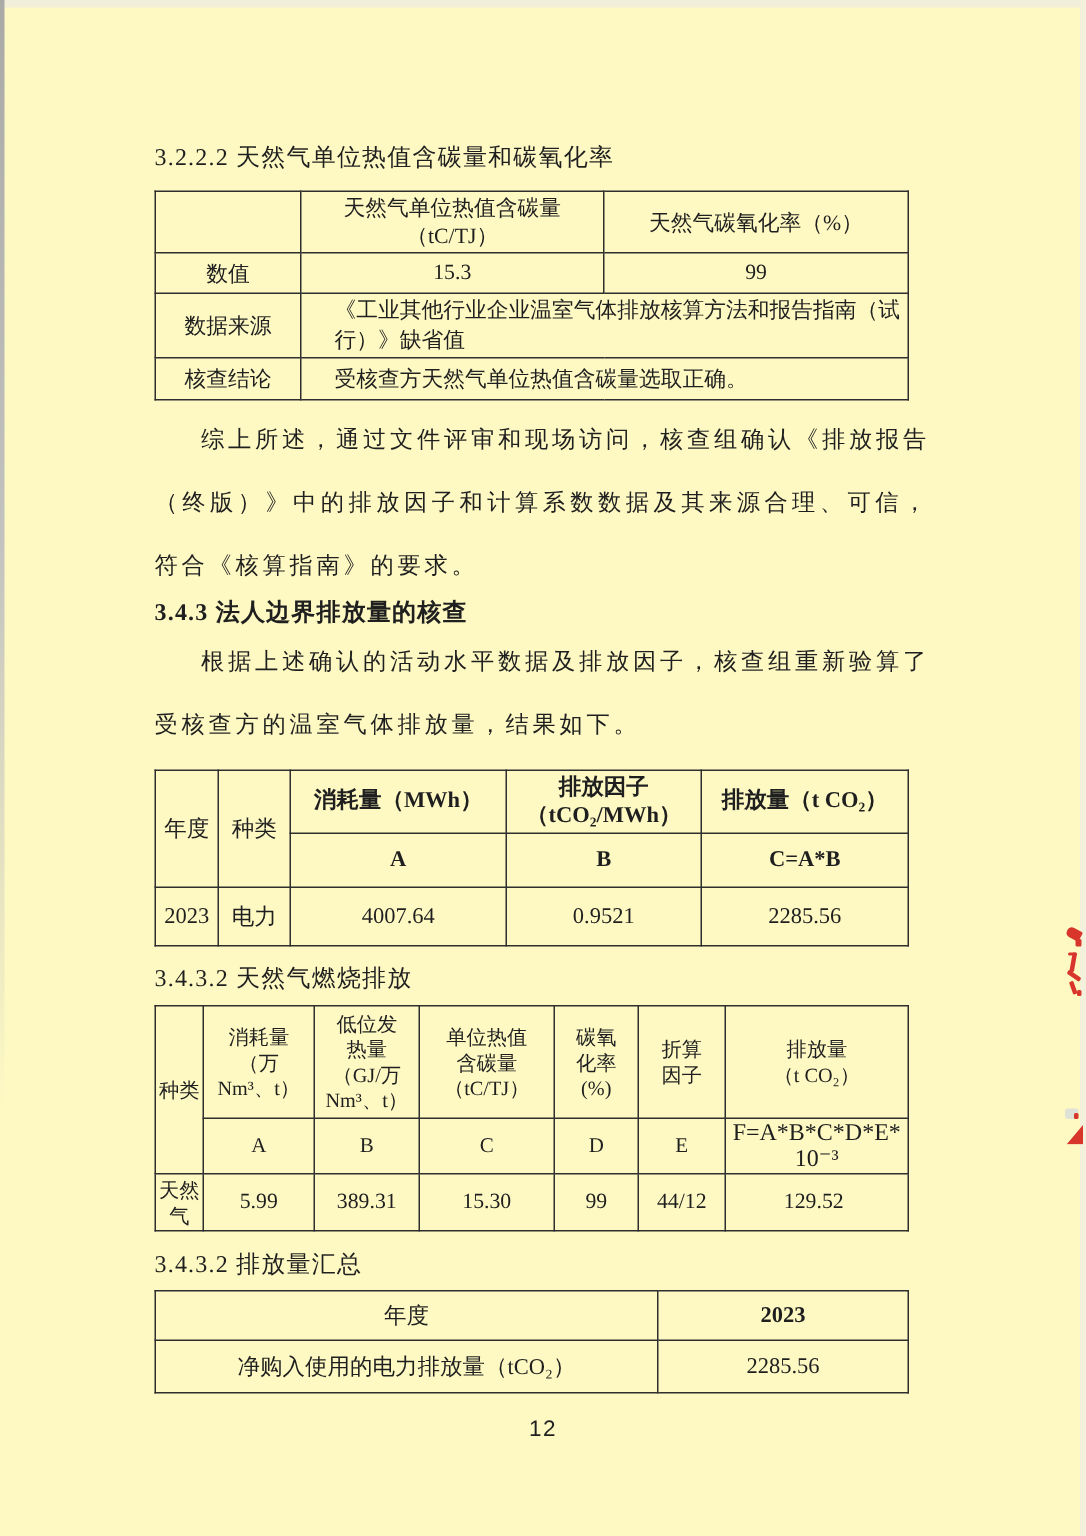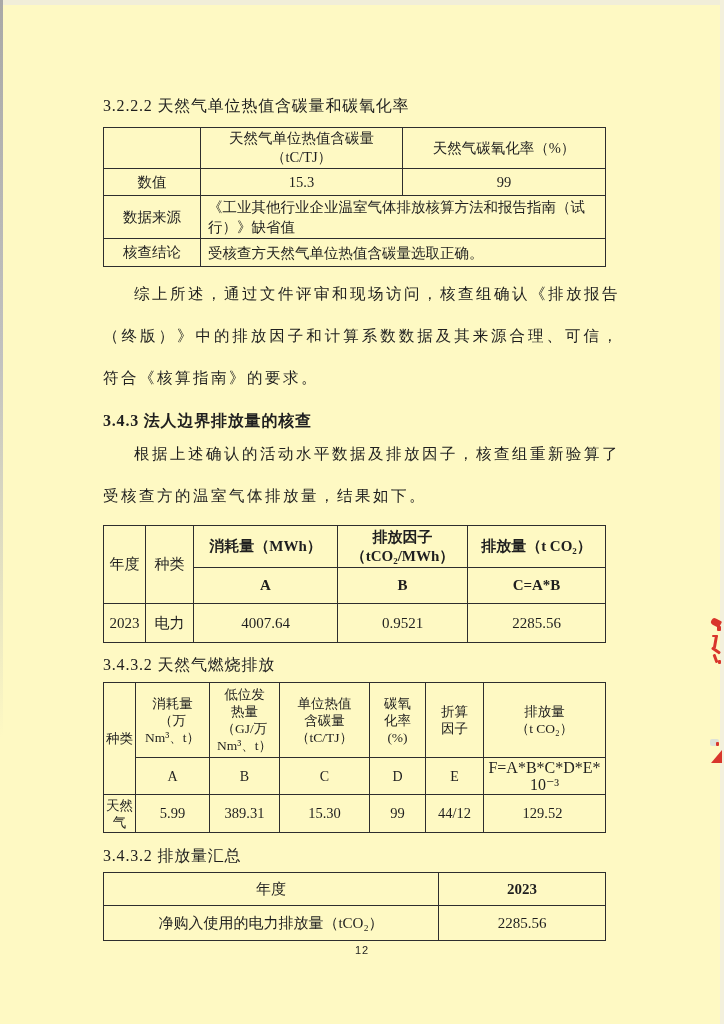--- a/index.html
+++ b/index.html
@@ -15,21 +15,21 @@
   
   .edge-top{position:absolute;left:0;top:0;width:724px;height:5px;background:#f1eed9;}
   .edge-right{position:absolute;right:0;top:0;width:4px;height:1024px;background:#f3f0dc;}
   .edge-left{position:absolute;left:0;top:0;width:3px;height:1024px;
     background:linear-gradient(to bottom,#a9a9a7 0%,#c2c2c0 35%,rgba(205,205,203,0) 72%);}
   .content{position:absolute;left:103px;top:0;width:517px;}
 
   .h{font-size:16px;letter-spacing:0.8px;line-height:20px;margin:0;font-weight:normal;}
   .h.bold{font-weight:bold;}
   .h-3222{margin-top:96px;}
-  .h-343{margin-top:12px;}
+  .h-343{margin-top:0;}
   .h-3431{margin-top:0;}
   .h-3432a{margin-top:12px;}
   .h-3432b{margin-top:13px;}
 
   .para{
     font-size:15.5px;line-height:42px;letter-spacing:2.5px;
     text-align:justify;text-indent:2em;margin:0;
   }
   .para-1{margin-top:6px;}
   .para-2{margin-top:2px;}
@@ -39,21 +39,21 @@
      padding:1px 2px;font-size:15px;overflow:hidden;}
   .t1{margin-top:11px;}
   .t2{margin-top:8px;}
   .t3{margin-top:7px;}
   .t4{margin-top:6px;}
 
   .t1 .r-head{height:28px;}
   .t1 .r-val{height:27px;}
   .t1 .r-src{height:42px;}
   .t1 .r-con{height:28px;}
-  .t1 td.left{text-align:left;padding-left:7px;line-height:20px;}
+  .t1 td.left{text-align:left;padding-left:22px;line-height:20px;}
   .t1 td{font-size:14.5px;}
 
   .t2 .r-h1{height:42px;}
   .t2 .r-h2{height:36px;}
   .t2 .r-d{height:39px;}
   .t2 .th{font-weight:bold;font-size:15px;line-height:19px;}
 
   .t3 td{font-size:13.5px;line-height:17px;word-break:break-all;}
   .t3 .r-h1{height:75px;}
   .t3 .r-h2{height:21px;}
@@ -64,21 +64,21 @@
   .t3 td.right{padding-right:6px;}
 
   .t4 .r-h{height:33px;}
   .t4 .r-d{height:35px;}
   .t4 .year-val{font-weight:bold;}
 
   .pre{white-space:pre-line;}
 
   .page-num{
     position:absolute;left:0;top:944px;width:724px;text-align:center;
-    font-size:11px;letter-spacing:1px;
+    font-size:15px;letter-spacing:1px;
     font-family:"Liberation Sans","DejaVu Sans",sans-serif;
   }
 
   
   .ink{position:absolute;background:#d9362b;border-radius:1px;z-index:5;}
   .ink-m1 {left:711px;top:619px;width:10px;height:7px;transform:rotate(28deg);border-radius:3px 1px 2px 3px;}
   .ink-m1b{left:717px;top:626px;width:4px;height:5px;}
   .ink-m2 {left:714px;top:635px;width:3px;height:13px;transform:rotate(10deg);}
   .ink-m2b{left:712px;top:635px;width:6px;height:2px;}
   .ink-m3 {left:711px;top:649px;width:10px;height:3px;transform:rotate(35deg);}

